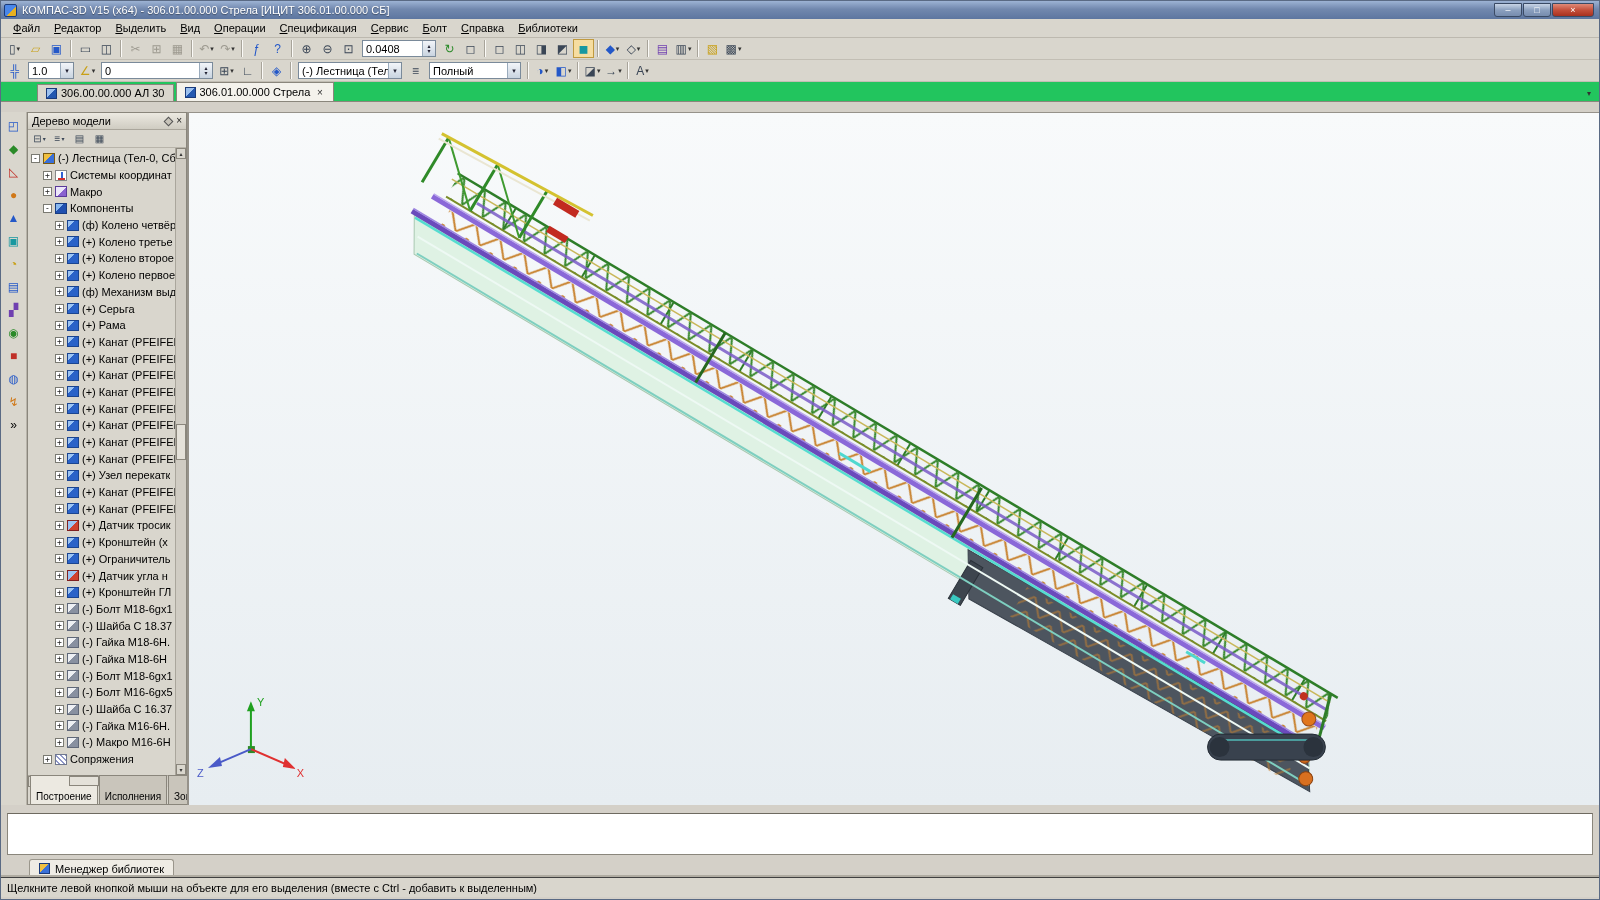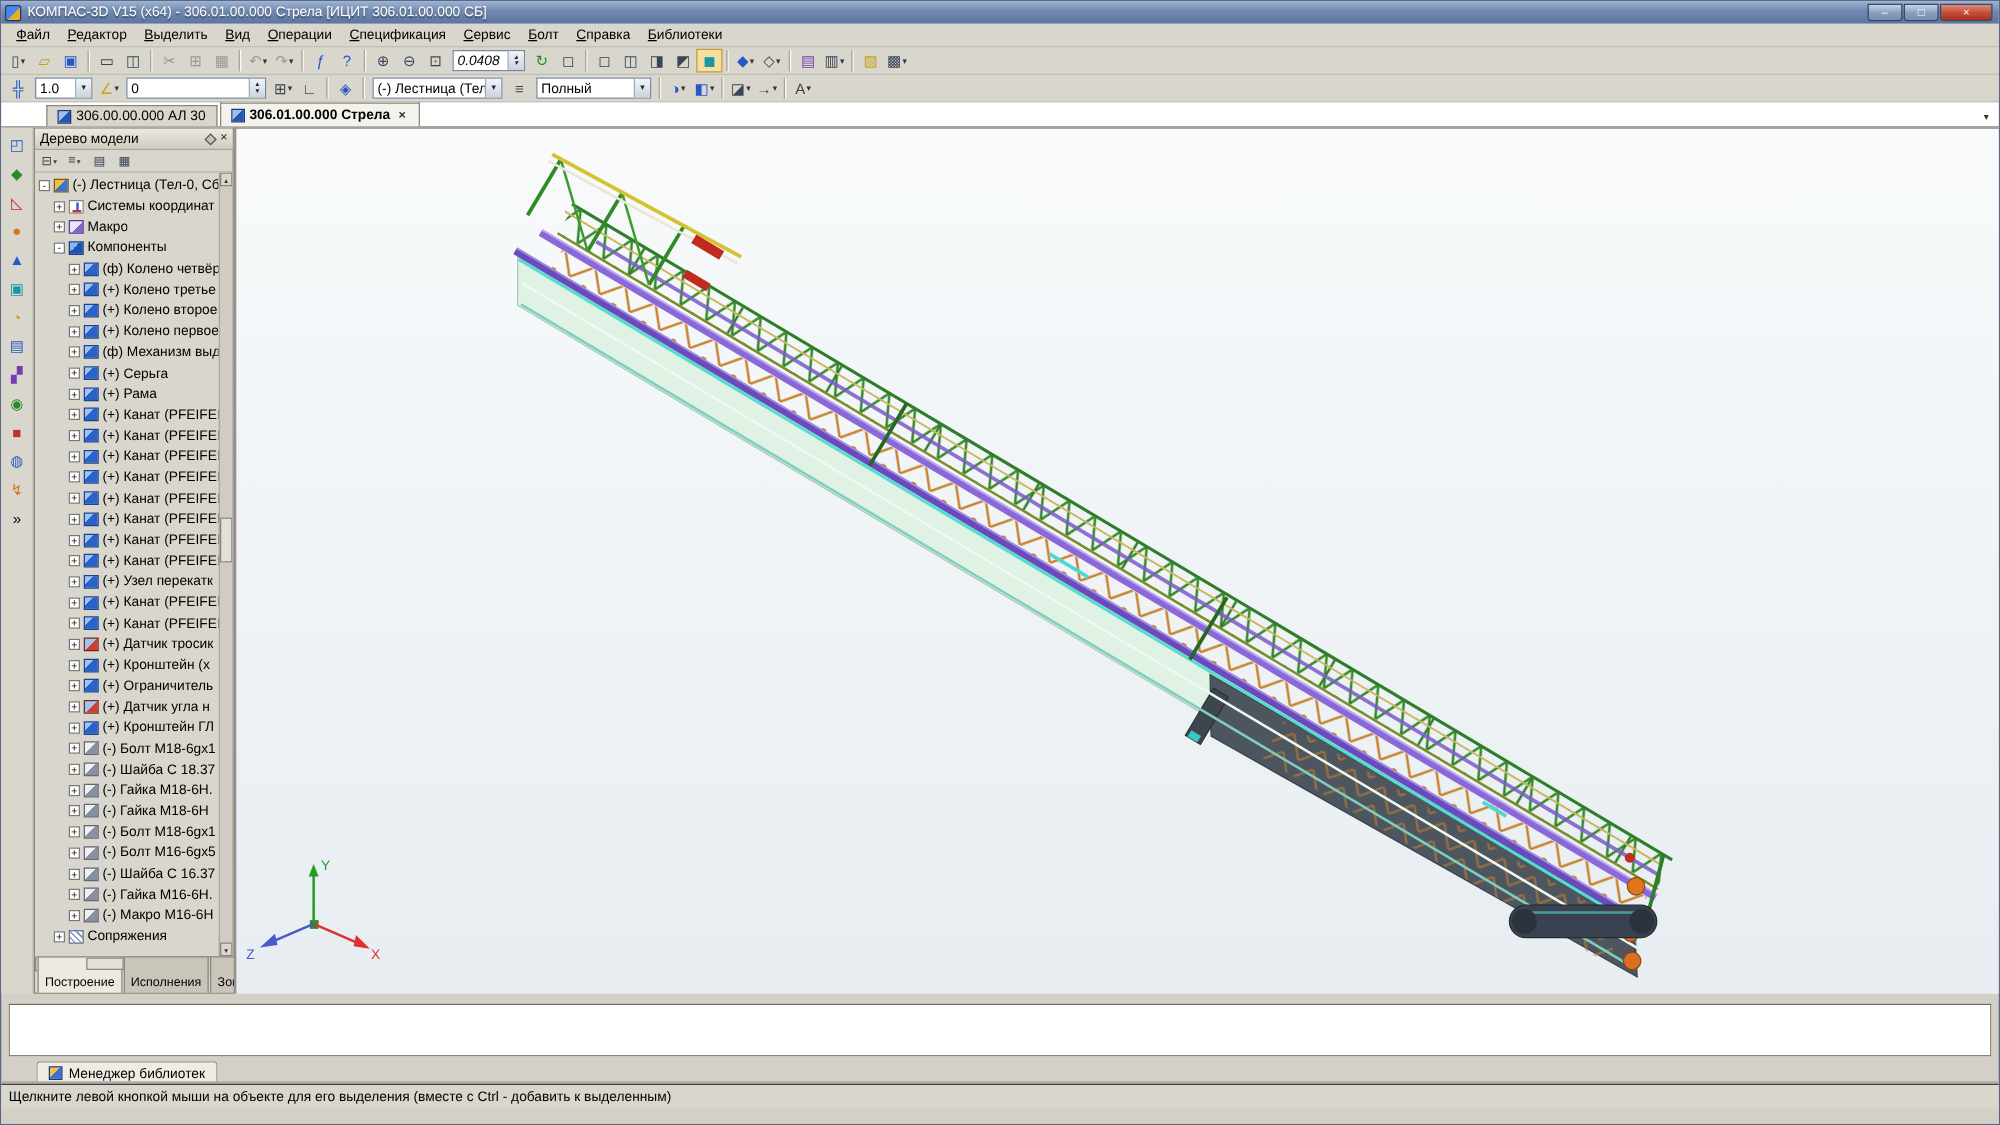--- a/index.html
+++ b/index.html
@@ -45,38 +45,38 @@
   .tbi[data-mod~="col-green"]{color:#2a8a28;}
   .tbi[data-mod~="col-purple"]{color:#7040b0;} .tbi[data-mod~="col-teal"]{color:#1898a0;}
   .combo{height:17px;background:#fff;border:1px solid #7a8a9a;display:flex;align-items:center;
          margin:0 3px;overflow:hidden;}
   .combo-val{padding:0 3px;white-space:nowrap;overflow:hidden;flex:1;}
   .carrow,.cspin{flex:0 0 13px;height:100%;display:flex;flex-direction:column;align-items:center;
          justify-content:center;background:linear-gradient(#f2f5f9,#c9d4e0);border-left:1px solid #9aabbc;
          font-size:6px;color:#223;line-height:5px;}
   .carrow::before{content:"▾";font-size:7px;}
   .cspin::before{content:"▴";} .cspin::after{content:"▾";}
-  .w-scale{width:58px;font-style:italic;} .w-step{width:46px;} .w-zero{width:112px;} .w-part{width:104px;} .w-disp{width:92px;}
+  .w-scale{width:74px;} .w-step{width:46px;} .w-zero{width:112px;} .w-part{width:104px;} .w-disp{width:92px;}
 
   
   .tabbar{height:30px;flex:0 0 19px;display:flex;align-items:flex-end;padding-left:36px;
-          background:#ffffff;border-bottom:1px solid #8a867c;position:relative;text-align:center;}
+          background:#22c55e;border-bottom:1px solid #8a867c;position:relative;text-align:center;}
   .dtab{height:17px;display:flex;align-items:center;gap:4px;padding:0 8px;margin-right:2px;
         background:#d9d6cd;border:1px solid #8a867c;border-bottom:none;white-space:nowrap;}
-  .dtab[data-active="true"]{background:#f4f2ec;font-weight:bold;height:19px;}
+  .dtab[data-active="true"]{background:#f4f2ec;font-weight:normal;height:19px;}
   .dicon{width:11px;height:11px;border:1px solid #1a3a7a;
          background:linear-gradient(135deg,#9cc0ee 45%,#2458b0 45%);}
   .dclose{display:none;width:11px;text-align:center;font-size:10px;color:#333;}
   .dclose::before{content:"×";}
   .dtab[data-active="true"] .dclose{display:inline-block;}
   .tab-list-arrow{position:absolute;right:8px;bottom:3px;font-size:8px;color:#333;}
   .tab-list-arrow::before{content:"▾";}
 
   
-  .workspace{height:693px;flex:0 0 693px;display:flex;align-items:stretch;}
+  .workspace{height:693px;flex:0 0 693px;display:flex;align-items:stretch;margin-top:10px;}
   .compact-panel{width:26px;flex:0 0 26px;background:#d9d6cd;border-right:1px solid #b8b4aa;
                  display:flex;flex-direction:column;align-items:center;padding-top:3px;gap:2px;}
   .cpi{width:22px;height:21px;display:flex;align-items:center;justify-content:center;font-size:12px;}
   .cpi::before{content:attr(data-glyph);}
   .cpi[data-mod~="col-blue"]{color:#2458c8;} .cpi[data-mod~="col-yellow"]{color:#c8a018;}
   .cpi[data-mod~="col-green"]{color:#2a8a28;} .cpi[data-mod~="col-red"]{color:#c03028;}
   .cpi[data-mod~="col-purple"]{color:#7040b0;} .cpi[data-mod~="col-teal"]{color:#1898a0;}
   .cpi[data-mod~="col-orange"]{color:#d07818;}
 
   

